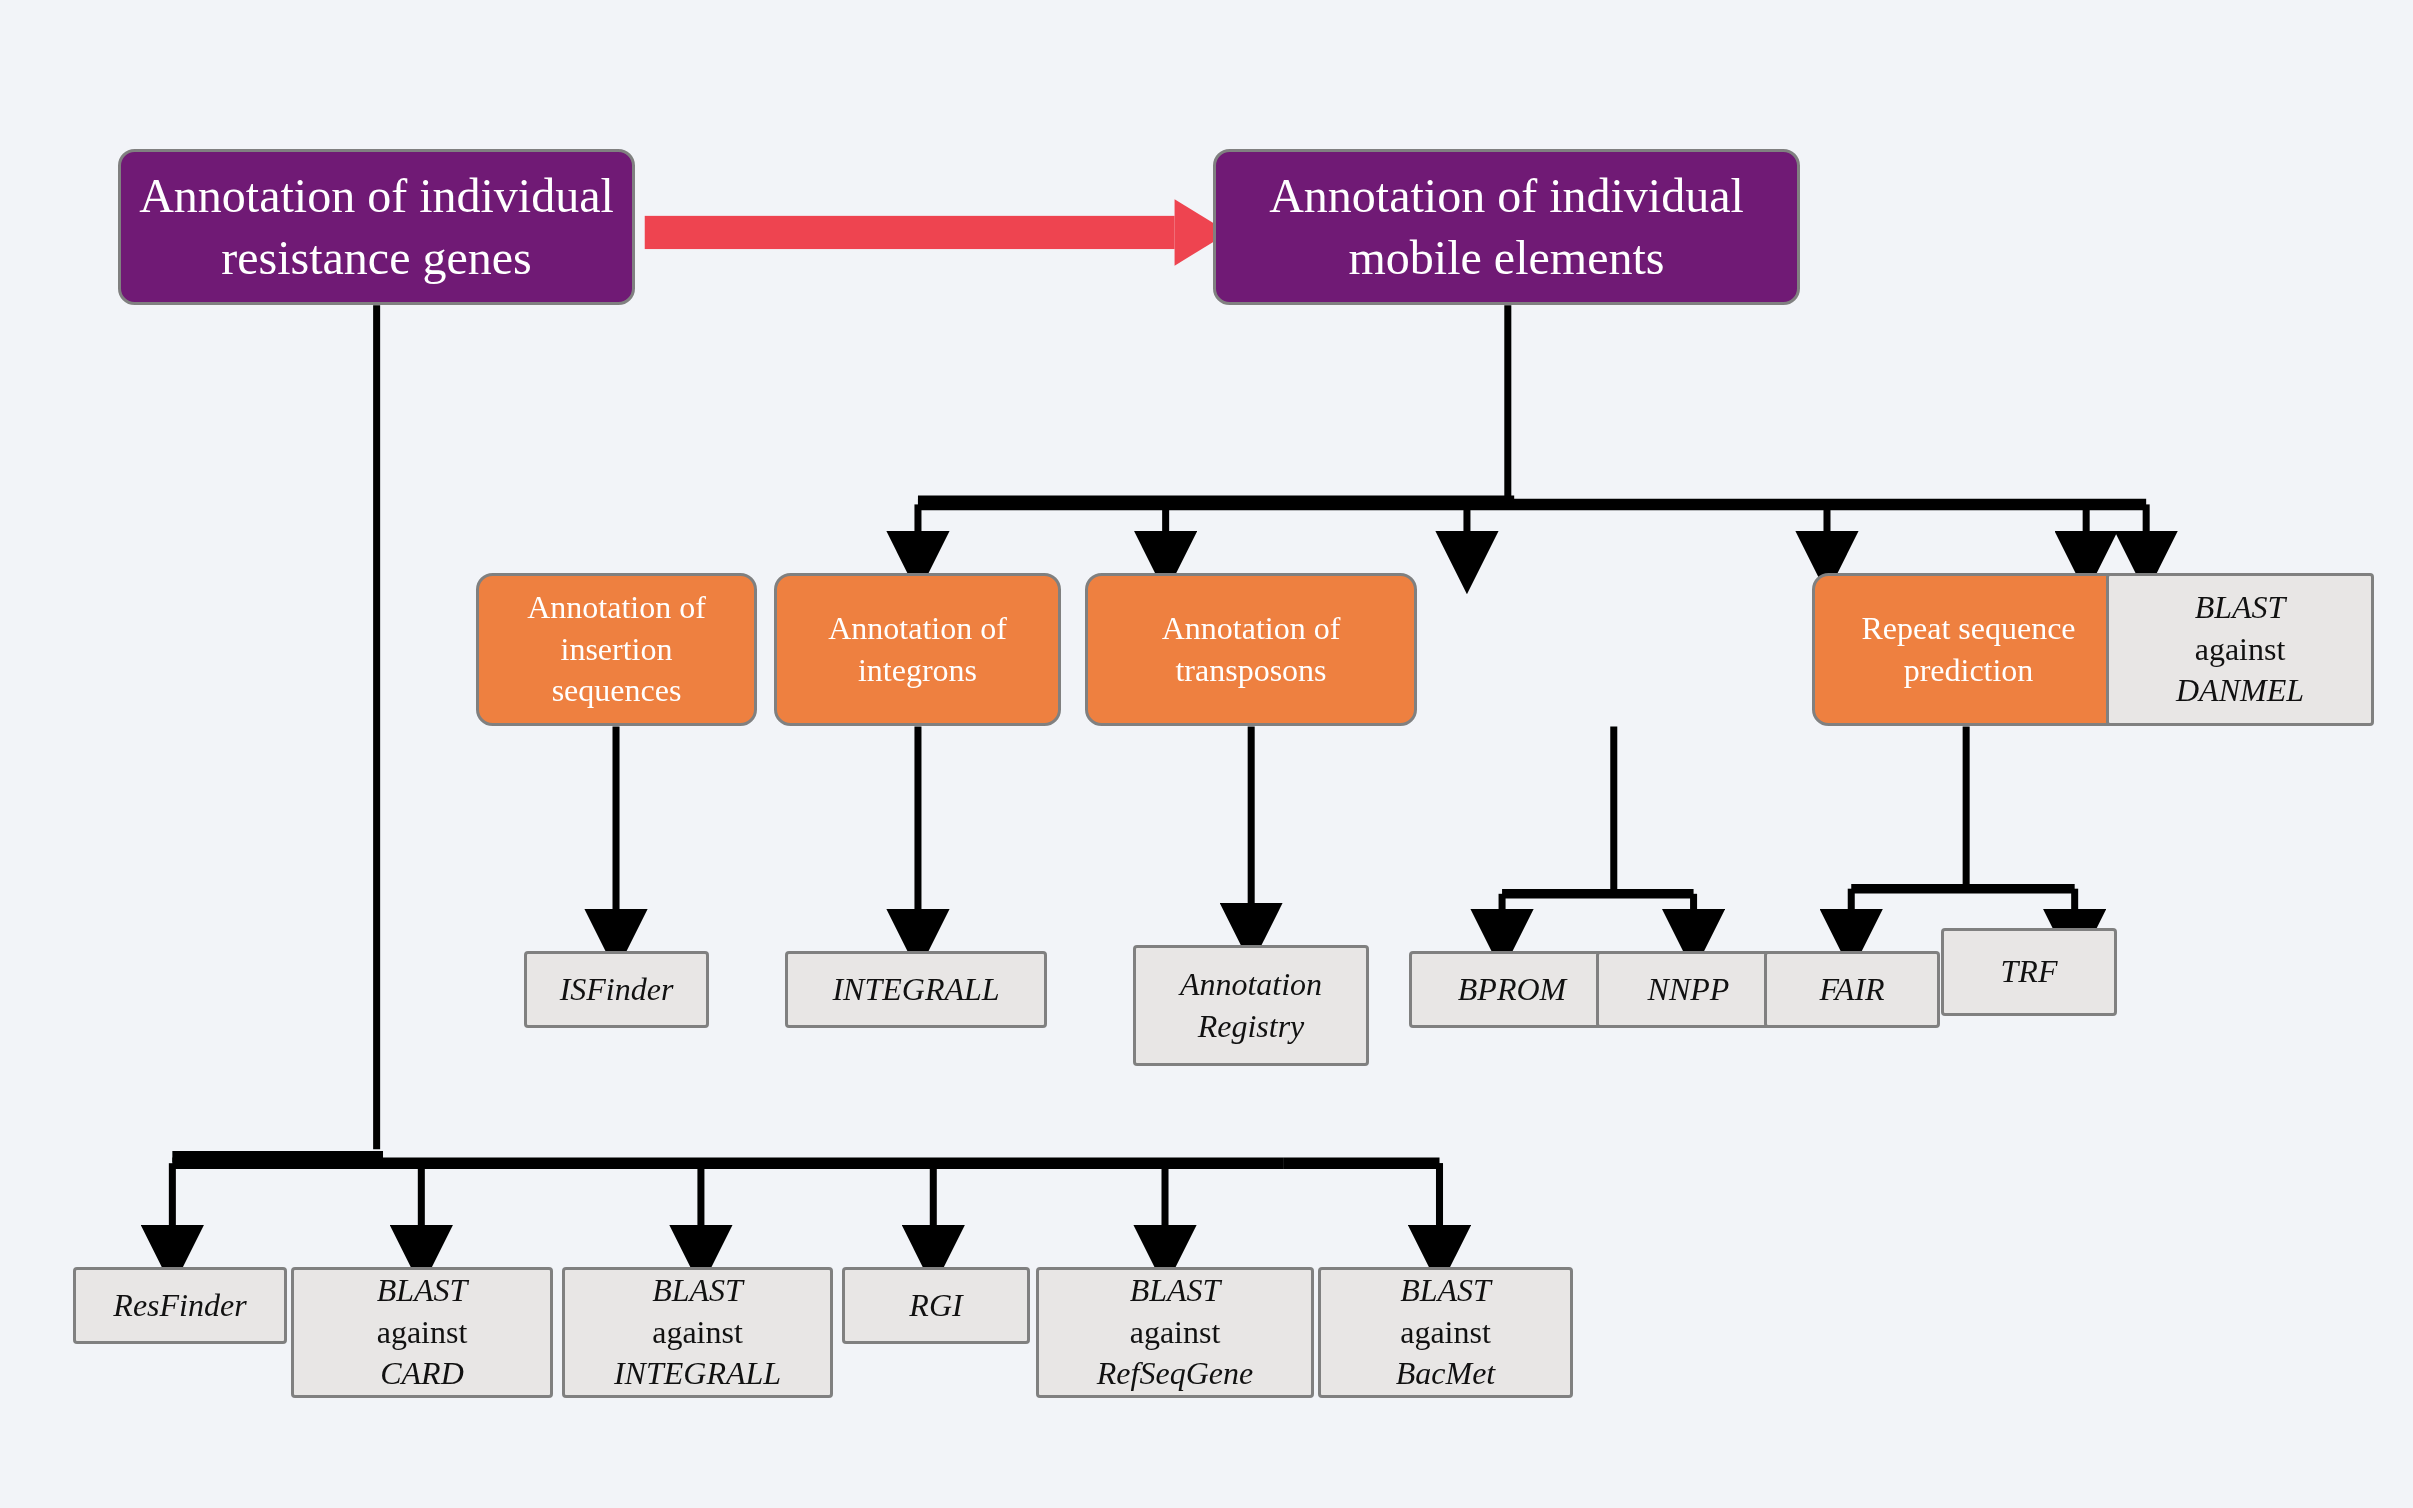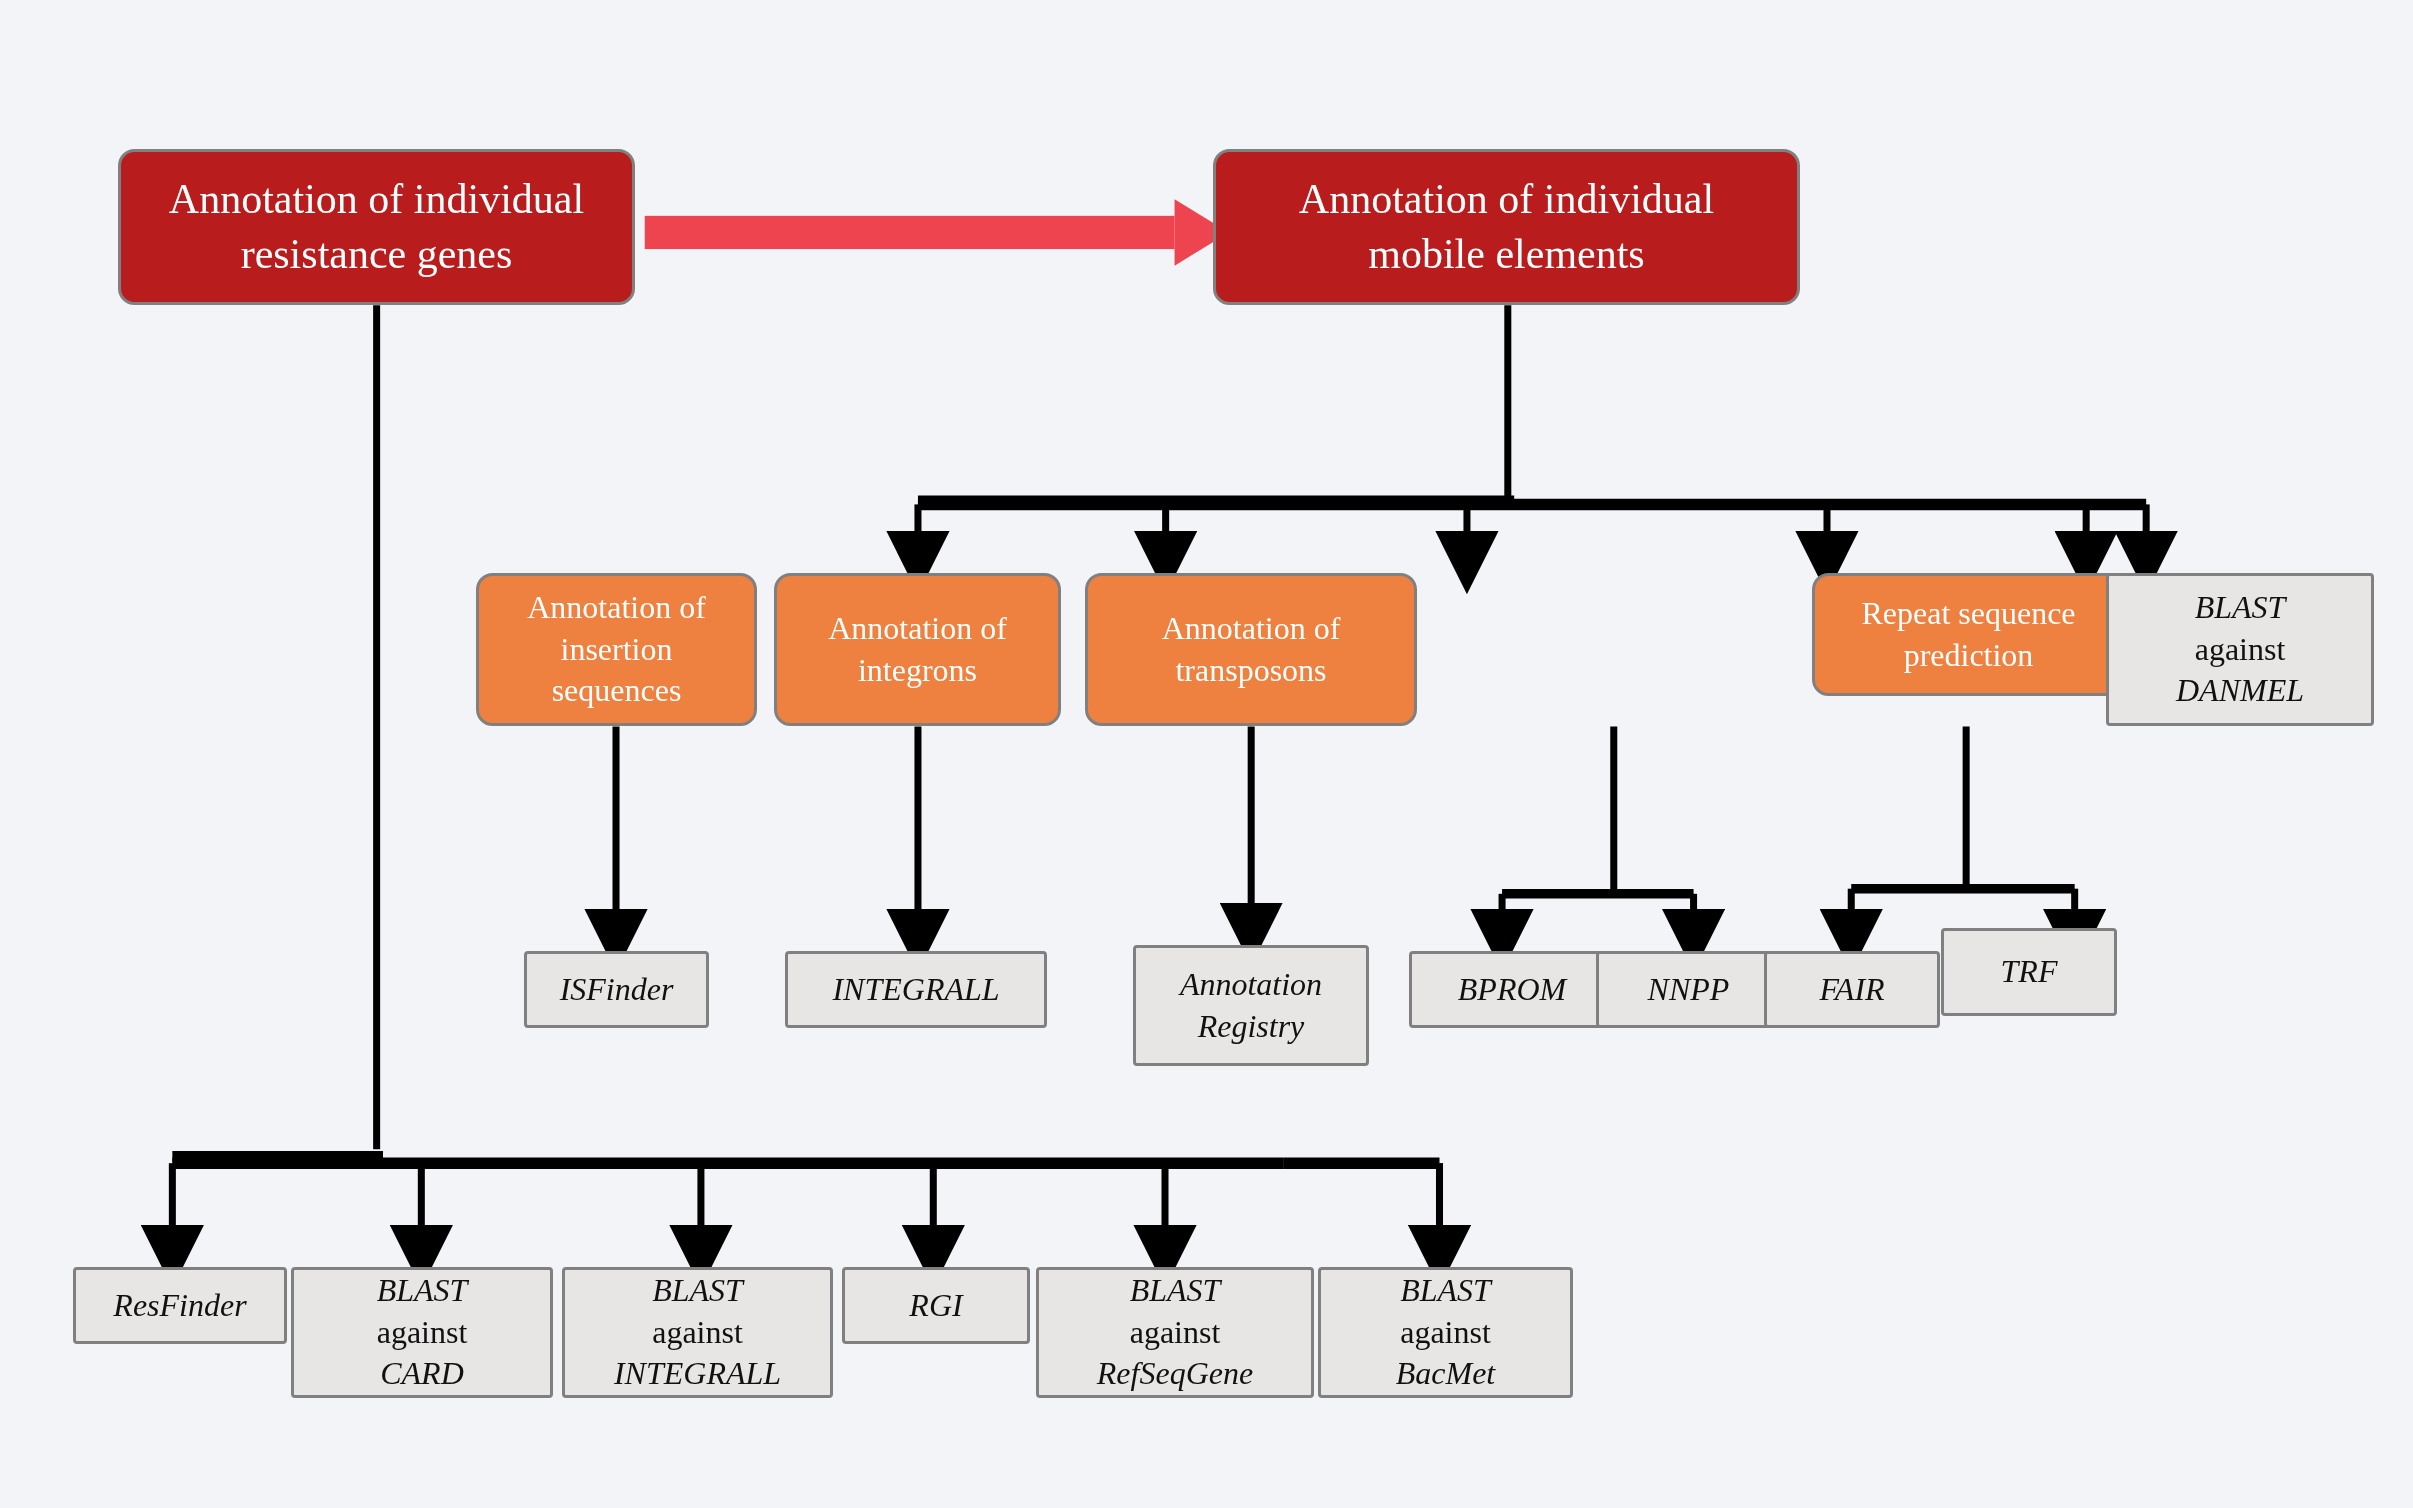--- a/index.html
+++ b/index.html
@@ -35,23 +35,23 @@
     line-height: 1.30;
     overflow: hidden;
   }
   .node .txt {
     display: block;
     width: 100%;
     padding: 0 6.4px;
     box-sizing: border-box;
   }
   .node.primary {
-    background: #b91c1c;
+    background: #701a75;
     color: #ffffff;
-    font-size: 42px;
+    font-size: 48px;
   }
   .node.secondary {
     background: #ee8040;
     color: #ffffff;
     font-size: 32px;
   }
   .node.tool {
     background: #e8e6e5;
     color: #111111;
     font-size: 32px;
@@ -143,21 +143,21 @@
 
   <div class="node secondary" style="left:774px; top:573px; width:287px; height:153px;">
     <span class="txt"><span>Annotation of</span><br><span>integrons</span></span>
   </div>
 
   <div class="node secondary" style="left:1085px; top:573px; width:332px; height:153px;">
     <span class="txt"><span>Annotation of</span><br><span>transposons</span></span>
   </div>
 
 
-  <div class="node secondary" style="left:1812px; top:573px; width:313px; height:123px;">
+  <div class="node secondary" style="left:1812px; top:573px; width:313px; height:153px;">
     <span class="txt"><span>Repeat sequence</span><br><span>prediction</span></span>
   </div>
 
   <div class="node tool" style="left:2106px; top:573px; width:268px; height:153px;">
     <span class="txt"><span class="ital">BLAST</span><br><span class="plain">against</span><br><span class="ital">DANMEL</span></span>
   </div>
 
   <div class="node tool" style="left:524px; top:951px; width:185px; height:77px;">
     <span class="txt">ISFinder</span>
   </div>

